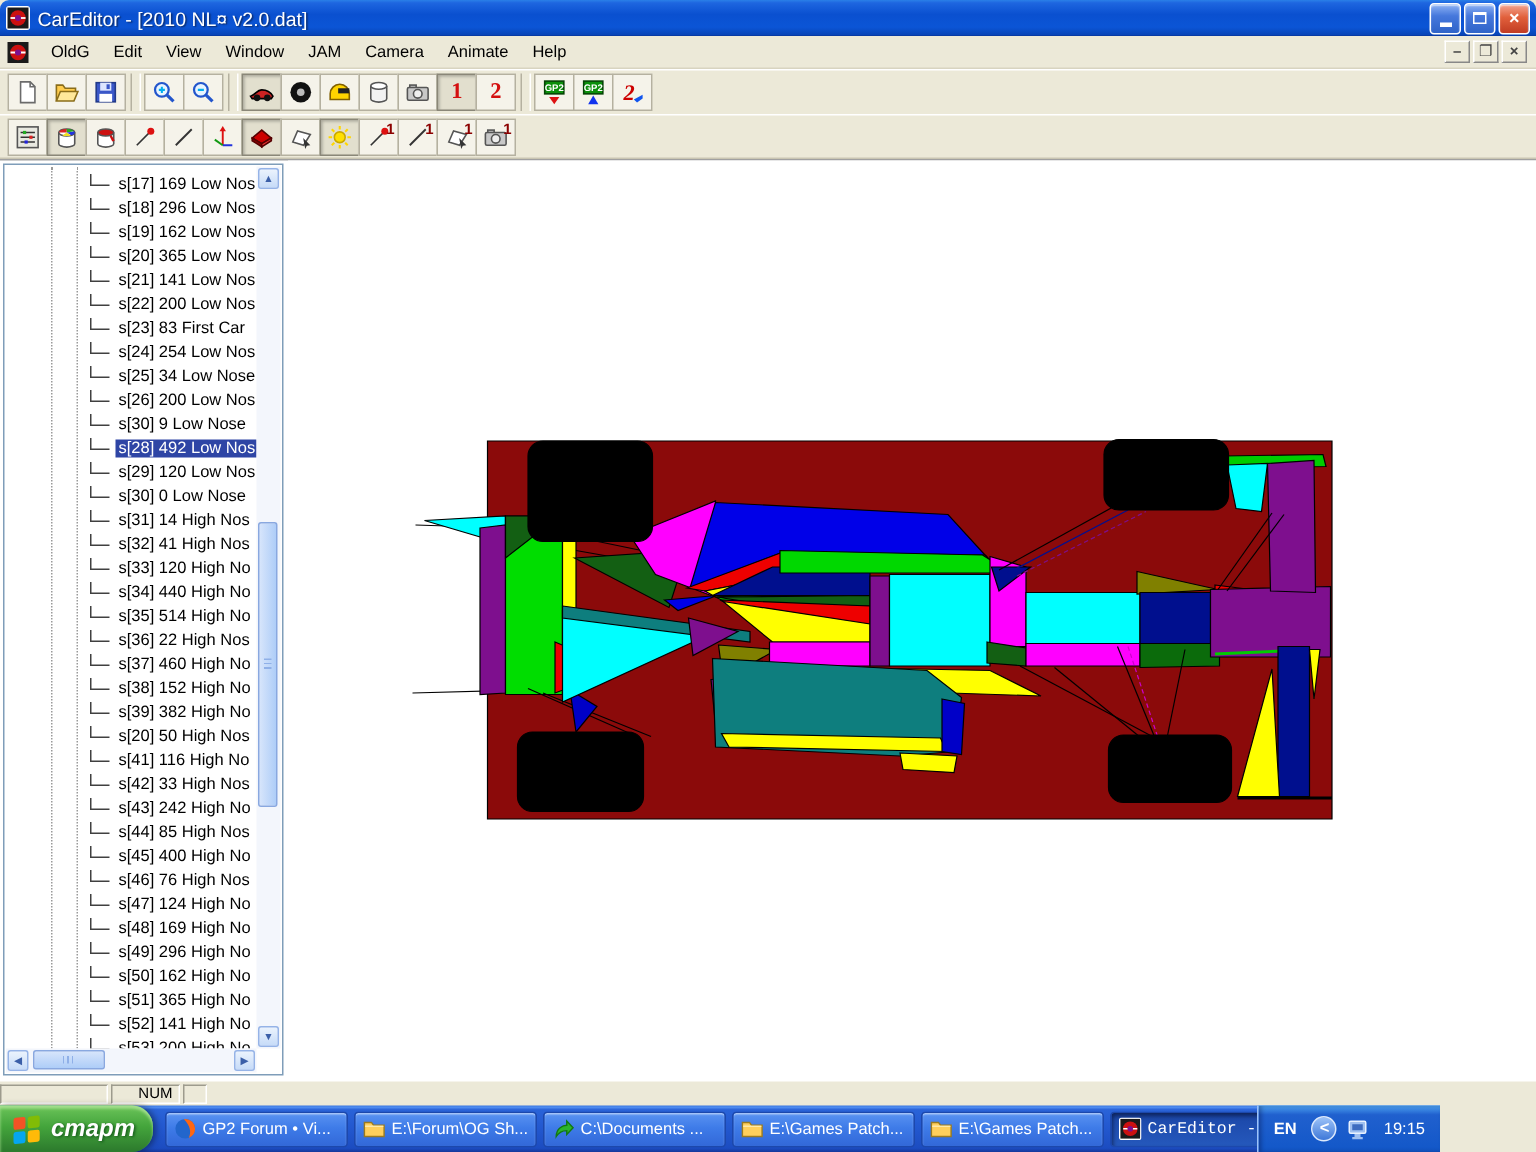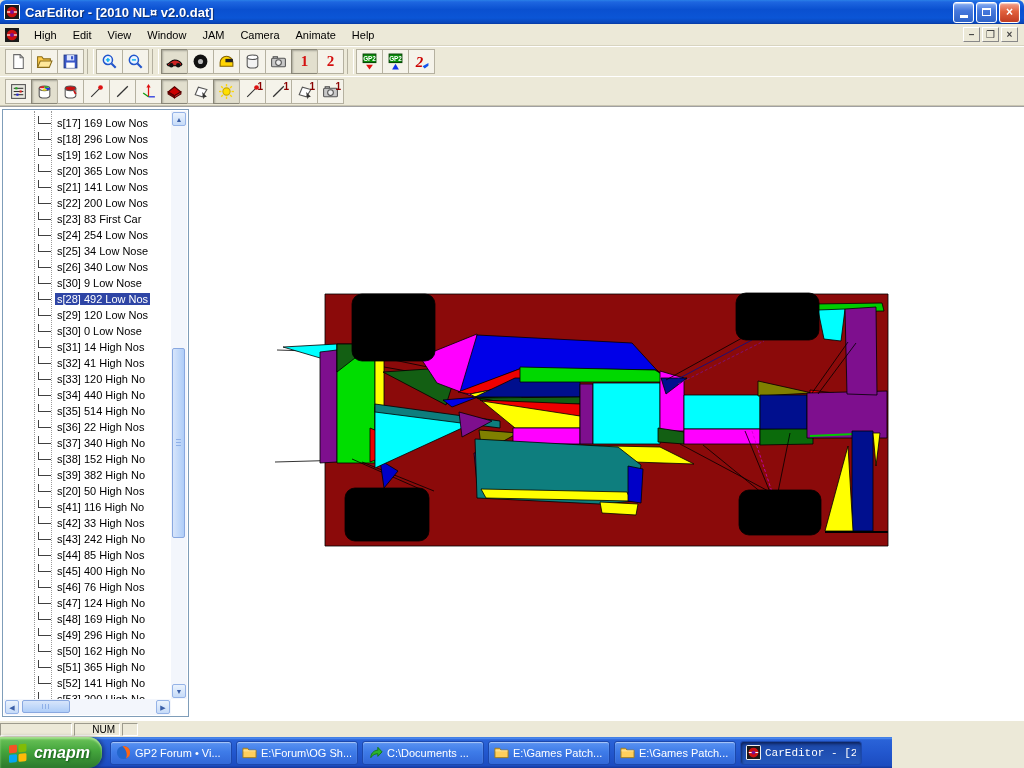--- a/index.html
+++ b/index.html
@@ -4,21 +4,21 @@
 <style>
   * { margin:0; padding:0; box-sizing:border-box; cursor:default; }
   html,body { width:1024px; height:768px; overflow:hidden; }
   body { font-family:"Liberation Sans","DejaVu Sans",sans-serif; font-size:11px; background:#ECE9D8; position:relative; }
   .screen { position:absolute; inset:0; }
 
   
   .titlebar { position:absolute; left:0; top:0; width:1024px; height:24px;
     background:linear-gradient(180deg,#2A80E8 0%,#1E66E0 8%,#0A50D0 40%,#0B55D6 75%,#0845B8 96%,#06349A 100%);
     border-radius:6px 6px 0 0; display:flex; align-items:center; padding:0 4px; }
-  .titlebar .apptitle { color:#fff; font-weight:bold; font-size:13px; margin-left:5px;
+  .titlebar .apptitle { color:#fff; font-weight:normal; font-size:13px; margin-left:5px;
     text-shadow:1px 1px 1px #0A2A6A; flex:1; white-space:nowrap; overflow:hidden; }
   .appicon { width:16px; height:16px; flex:0 0 16px; }
   .winbtn { width:21px; height:21px; margin-left:2px; border-radius:3px; border:1px solid #fff;
     background:linear-gradient(180deg,#8DB2F4 0%,#4678DC 40%,#2E63C8 100%);
     color:#fff; font-weight:bold; font-size:12px; line-height:19px; text-align:center;
     box-shadow:inset 0 1px 1px rgba(255,255,255,.6); }
   .winbtn.close { background:linear-gradient(180deg,#F3A490 0%,#E1603C 45%,#C13C22 100%); }
   .winbtn .minbar { display:block; width:8px; height:3px; background:#fff; margin:12px auto 0; }
   .winbtn .restbox { display:block; width:9px; height:8px; border:1px solid #fff; border-top:2px solid #fff; margin:5px auto 0; }
 
@@ -46,21 +46,21 @@
   .tb-sup { position:absolute; right:2px; top:1px; color:#8B0000; font-weight:bold; font-size:10px; }
 
   
   .client { position:absolute; left:0; top:106px; width:1024px; height:614px; background:#fff; border-top:1px solid #A0A0A0; }
 
   
   .treepanel { position:absolute; left:2px; top:2px; width:187px; height:608px; background:#fff;
     border:1px solid #7F9DB9; }
   .treeview { position:absolute; left:1px; top:1px; right:17px; bottom:17px; overflow:hidden; padding-top:4px; }
   .guide { position:absolute; top:0; bottom:0; border-left:1px dotted #9A9A9A; }
-  .trow { height:16px; display:flex; align-items:center; padding-left:34px; white-space:nowrap; position:relative; }
+  .trow { height:16px; display:flex; align-items:center; padding-left:56px; white-space:nowrap; position:relative; }
   .branch { width:13px; height:8px; border-left:1px solid #404040; border-bottom:1px solid #404040;
     margin:-7px 4px 0 0; flex:0 0 13px; }
   .tlabel { font-size:11px; color:#000; padding:0 2px; }
   .trow.selected .tlabel { background:#2E45A5; color:#fff; }
 
   
   .vsb { position:absolute; right:1px; top:1px; bottom:17px; width:16px; background:#F3F6FC; }
   .hsb { position:absolute; left:1px; right:17px; bottom:1px; height:16px; background:#F3F6FC; }
   .sbtn { position:absolute; width:14px; height:14px; margin:1px;
     background:linear-gradient(180deg,#EBF3FD,#C6DBF8); border:1px solid #95B3E7; border-radius:2px;
@@ -82,21 +82,21 @@
 
   
   .statusbar { position:absolute; left:0; top:720px; width:1024px; height:17px; background:#ECE9D8;
     border-top:1px solid #fff; display:flex; align-items:center; font-size:11px; }
   .statusmsg { padding-left:4px; flex:1; }
   .pane { height:13px; border:1px solid; border-color:#9D9B8D #fff #fff #9D9B8D; margin-right:2px; 
     font-size:10px; text-align:right; line-height:12px; padding:0 4px; }
   .pane.p1 { width:72px; } .pane.p2 { width:46px; } .pane.p3 { width:16px; }
 
   
-  .taskbar { position:absolute; left:0; top:737px; width:892px; height:31px;
+  .taskbar { position:absolute; left:0; top:737px; width:960px; height:31px;
     background:linear-gradient(180deg,#3C78E0 0%,#4E8CF0 4%,#2A63D8 9%,#2257CE 50%,#1C4CC0 92%,#15379A 100%);
     display:flex; align-items:center; }
   .startbtn { height:31px; width:102px; border-radius:0 14px 14px 0;
     background:linear-gradient(180deg,#6CC45A 0%,#44A53C 45%,#2E7D2E 95%);
     box-shadow:inset 0 2px 2px #A5E08F, 2px 0 4px rgba(0,0,0,.4);
     display:flex; align-items:center; padding:0 12px 0 8px; }
   .startbtn .slabel { color:#fff; font-weight:bold; font-style:italic; font-size:16px; margin-left:6px;
     text-shadow:1px 1px 2px #14581A; }
   .taskbtns { display:flex; flex:1; padding-left:8px; overflow:hidden; }
   .taskbtn { width:122px; height:24px; margin-right:4px; border-radius:3px; flex:0 0 122px;
@@ -140,21 +140,21 @@
 
   <div class="menubar">
     <svg class="appicon" viewBox="0 0 16 16">
       <rect width="16" height="16" rx="2" fill="#ECE9D8"></rect>
         <rect x="1" y="1" width="14" height="14" fill="#1A1A1A"></rect>
       <circle cx="8" cy="8" r="5.2" fill="#CC1111"></circle>
         <path d="M3 8h10" stroke="#fff" stroke-width="1.2"></path>
       <circle cx="8" cy="8" r="2" fill="#7E0F8E"></circle>
     </svg>
     <div id="menu-items" style="display:flex">
-        <span class="menuitem">High</span>
+        <span class="menuitem">OldG</span>
         <span class="menuitem">Edit</span>
         <span class="menuitem">View</span>
         <span class="menuitem">Window</span>
         <span class="menuitem">JAM</span>
         <span class="menuitem">Camera</span>
         <span class="menuitem">Animate</span>
         <span class="menuitem">Help</span>
       </div>
     <div class="mdibtns">
       <div class="mdibtn">–</div>
@@ -455,21 +455,21 @@
           <div class="trow">
             <span class="branch"></span>
             <span class="tlabel">s[24] 254 Low Nos</span>
           </div>
           <div class="trow">
             <span class="branch"></span>
             <span class="tlabel">s[25] 34 Low Nose</span>
           </div>
           <div class="trow">
             <span class="branch"></span>
-            <span class="tlabel">s[26] 340 Low Nos</span>
+            <span class="tlabel">s[26] 200 Low Nos</span>
           </div>
           <div class="trow">
             <span class="branch"></span>
             <span class="tlabel">s[30] 9 Low Nose</span>
           </div>
           <div class="trow selected">
             <span class="branch"></span>
             <span class="tlabel">s[28] 492 Low Nos</span>
           </div>
           <div class="trow">
@@ -499,21 +499,21 @@
           <div class="trow">
             <span class="branch"></span>
             <span class="tlabel">s[35] 514 High No</span>
           </div>
           <div class="trow">
             <span class="branch"></span>
             <span class="tlabel">s[36] 22 High Nos</span>
           </div>
           <div class="trow">
             <span class="branch"></span>
-            <span class="tlabel">s[37] 340 High No</span>
+            <span class="tlabel">s[37] 460 High No</span>
           </div>
           <div class="trow">
             <span class="branch"></span>
             <span class="tlabel">s[38] 152 High No</span>
           </div>
           <div class="trow">
             <span class="branch"></span>
             <span class="tlabel">s[39] 382 High No</span>
           </div>
           <div class="trow">
@@ -744,15 +744,26 @@
               <rect width="16" height="16" rx="2" fill="#fff"></rect>
               <rect x="1" y="1" width="14" height="14" fill="#1A1A1A"></rect>
               <circle cx="8" cy="8" r="5.2" fill="#CC1111"></circle>
               <path d="M3 8h10" stroke="#fff" stroke-width="1.2"></path>
               <circle cx="8" cy="8" r="2" fill="#7E0F8E"></circle>
             </svg>
           </span>
           <span class="tblabel">CarEditor - [201...</span>
         </div>
       </div>
+    <div class="tray">
+      <span class="lang">EN</span>
+      <div class="chev">&lt;</div>
+      <svg class="trayicon" viewBox="0 0 16 16">
+        <rect x="1.5" y="2.5" width="11" height="8" rx="1" fill="#9FC0F0" stroke="#E8F2FF"></rect>
+        <rect x="3.5" y="4.5" width="7" height="4" fill="#3D6CC0"></rect>
+        <rect x="5" y="11" width="4" height="2" fill="#9FC0F0"></rect>
+        <rect x="3.5" y="13" width="7" height="1.5" fill="#9FC0F0"></rect>
+      </svg>
+      <span class="time">19:15</span>
+    </div>
   </div>
 
 </div>
 
 </body></html>

